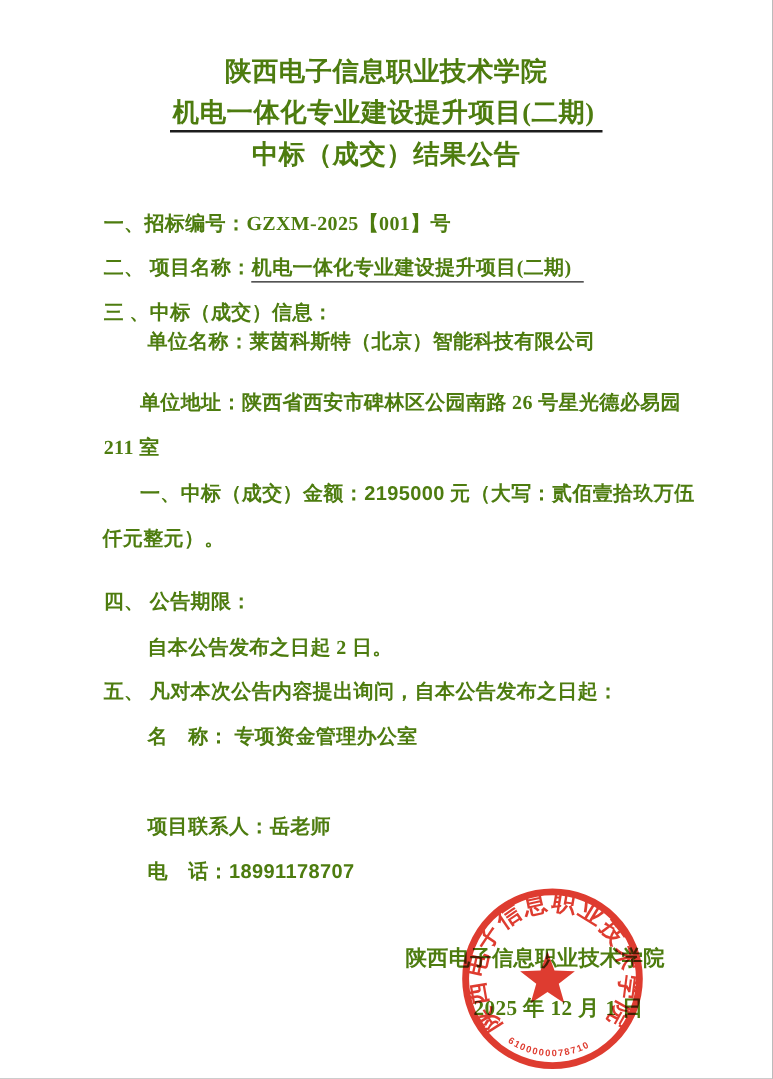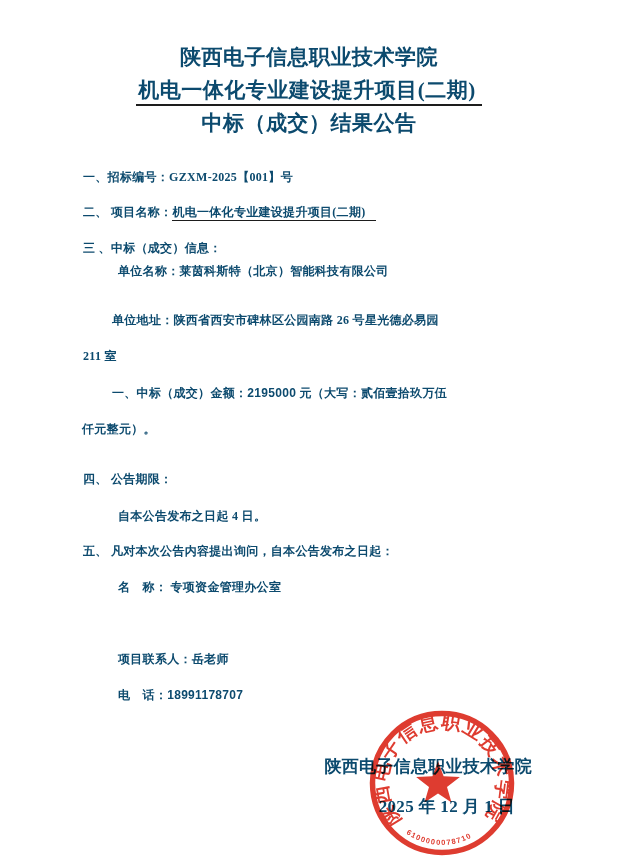--- a/index.html
+++ b/index.html
@@ -1,26 +1,26 @@
 <!DOCTYPE html>
 <html><head>
 <meta charset="utf-8">
 <style>
   html,body{margin:0;padding:0;background:#888;}
   #page{
     position:relative;
     width:618px;height:863px;
     background:#ffffff;
     font-family:"Liberation Serif","DejaVu Serif",serif;
-    color:#0c4a6e;
+    color:#4d7c0f;
     overflow:hidden;
   }
   .line{
     position:absolute;
-    font-size:12px;
+    font-size:16px;
     font-weight:700;
     line-height:1.25;
     white-space:pre;
     letter-spacing:0.3px;
   }
   .title-line{
     left:0;right:0;
     text-align:center;
     font-size:21px;
     font-weight:700;
@@ -70,21 +70,21 @@
 
   <div class="line" style="top:264px;left:118px"><span>单位名称：</span><span>莱茵科斯特（北京）智能科技有限公司</span></div>
 
   <div class="line" style="top:313px;left:112px">单位地址：陕西省西安市碑林区公园南路 26 号星光德必易园</div>
   <div class="line" style="top:349px;left:83px">211 室</div>
 
   <div class="line" style="top:386px;left:112px"><span>一、中标（成交）金额：</span><span class="num">2195000</span><span> 元（大写：贰佰壹拾玖万伍</span></div>
   <div class="line" style="top:422px;left:82px">仟元整元）。</div>
 
   <div class="line" style="top:472px;left:83px">四、 公告期限：</div>
-  <div class="line" style="top:509px;left:118px">自本公告发布之日起 4 日。</div>
+  <div class="line" style="top:509px;left:118px">自本公告发布之日起 2 日。</div>
 
   <div class="line" style="top:544px;left:83px">五、 凡对本次公告内容提出询问，自本公告发布之日起：</div>
 
   <div class="line" style="top:580px;left:118px"><span>名　称： </span><span>专项资金管理办公室</span></div>
   <div class="line" style="top:652px;left:118px"><span>项目联系人：</span><span>岳老师</span></div>
   <div class="line" style="top:688px;left:118px"><span>电　话：</span><span class="num" style="font-weight:700">18991178707</span></div>
 
   <div class="line footer-line" style="top:756px;right:86px">陕西电子信息职业技术学院</div>
   <div class="line footer-line" style="top:796px;right:103px">2025 年 12 月 1 日</div>
 

